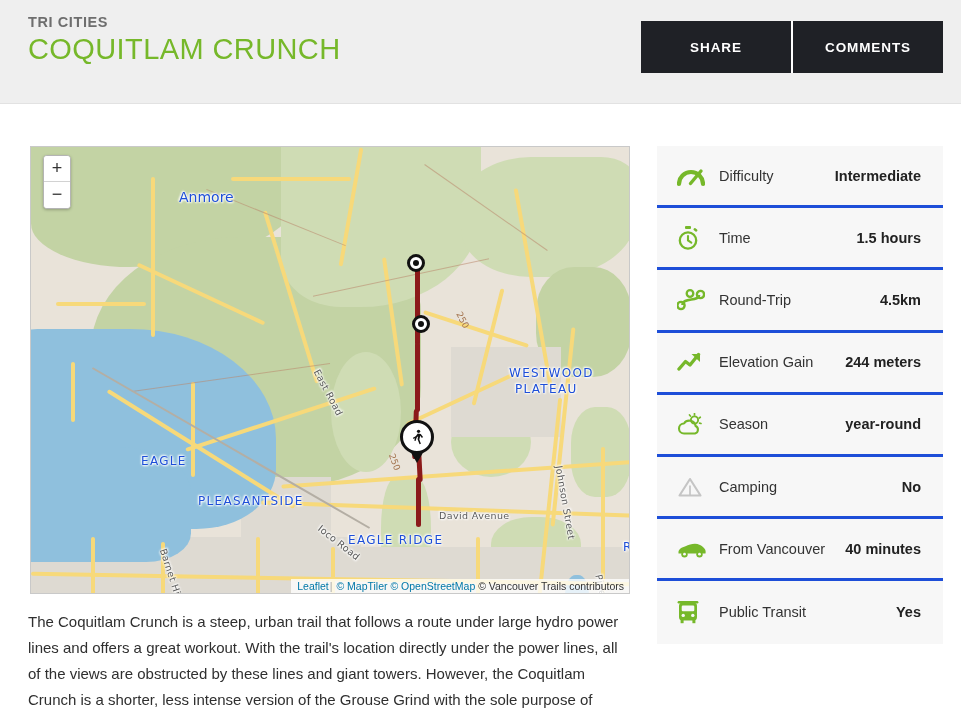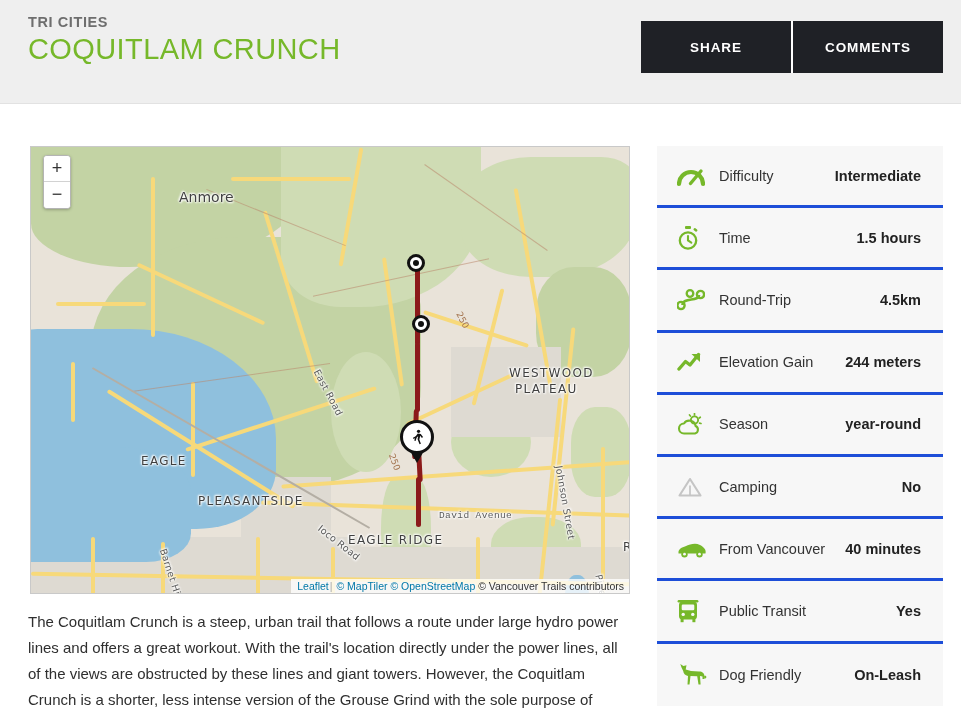--- a/index.html
+++ b/index.html
@@ -57,21 +57,21 @@
   .green-b { position:absolute; background:#c3d3a4; }
   .grey-a  { position:absolute; background:#dedad2; }
   .water   { position:absolute; background:#8fc0dd; }
   .road-y  { position:absolute; background:#f7d97a; border-radius:7px; }
   .road-t  { position:absolute; background:#b9876b; height:1px; opacity:.55; }
   .rail    { position:absolute; background:#b4aea4; height:2px; }
 
   .maplabel {
     position: absolute;
     font-family: "DejaVu Sans", sans-serif;
-    color: #404040;
+    color: #1d4ed8;
     text-shadow: 0 0 2px #fff, 0 0 3px #fff, 1px 1px 2px #fff, -1px -1px 2px #fff;
     white-space: nowrap; pointer-events: none;
   }
   .lbl-city { font-size: 14px; }
   .lbl-area { font-size: 12px; letter-spacing: 1.3px; }
   .lbl-road { font-size: 9.5px; color:#5a5a5a; letter-spacing:.4px; }
   .lbl-contour { font-size:9px; color:#a3744f; text-shadow:none; }
 
   
   .trail {
@@ -227,21 +227,21 @@
           <div class="maplabel lbl-area" style="left: 484px; top: 235px;">PLATEAU</div>
           <div class="maplabel lbl-area" style="left: 110px; top: 307px;">EAGLE</div>
           <div class="maplabel lbl-area" style="left: 167px; top: 347px;">PLEASANTSIDE</div>
           <div class="maplabel lbl-area" style="left: 317px; top: 386px;">EAGLE RIDGE</div>
           <div class="maplabel lbl-area" style="left: 592px; top: 393px;">RIVER</div>
           <div class="maplabel lbl-road" style="left: 272px; top: 240px; transform: rotate(62deg);">East Road</div>
           <div class="maplabel lbl-road" style="left: 497px; top: 350px; transform: rotate(80deg);">Johnson Street</div>
           <div class="maplabel lbl-road" style="left: 541px; top: 455px; transform: rotate(78deg);">Pinetree Way</div>
           <div class="maplabel lbl-road" style="left: 283px; top: 390px; transform: rotate(38deg);">Ioco Road</div>
           <div class="maplabel lbl-road" style="left: 104px; top: 435px; transform: rotate(72deg);">Barnet Highway</div>
-          <div class="maplabel lbl-road" style="left: 408px; top: 363px; font-family: Liberation Mono, monospace;">David Avenue</div>
+          <div class="maplabel lbl-road" style="left: 408px; top: 363px;">David Avenue</div>
           <div class="maplabel lbl-contour" style="left: 423px; top: 168px; transform: rotate(62deg);">250</div>
           <div class="maplabel lbl-contour" style="left: 355px; top: 310px; transform: rotate(70deg);">250</div>
         </div>
 
       <div class="trail" style="left:384px;top:118px;height:80px;"></div>
       <div class="trail" style="left:384px;top:195px;height:70px;"></div>
       <div class="trail" style="left:382px;top:262px;height:50px;transform:rotate(2deg);"></div>
       <div class="trail" style="left:386px;top:305px;height:30px;transform:rotate(-3deg);"></div>
       <div class="trail" style="left:385px;top:330px;height:50px;"></div>
 
@@ -363,25 +363,15 @@
             <circle cx="6.2" cy="15.4" r="1.7" fill="#f7f7f7"></circle>
             <circle cx="15.8" cy="15.4" r="1.7" fill="#f7f7f7"></circle>
             <rect x="3.6" y="20" width="3" height="3.2" fill="#76b82a"></rect>
             <rect x="15.4" y="20" width="3" height="3.2" fill="#76b82a"></rect>
             <rect x="0.6" y="1" width="20.8" height="2.4" rx="1.2" fill="#76b82a"></rect>
           </svg>
         </div>
         <div class="ilabel">Public Transit</div>
         <div class="ivalue">Yes</div>
       </div>
-      <div class="inforow">
-        <div class="ico">
-          <svg width="30" height="24" viewBox="0 0 30 24">
-            <path d="M4.5 4.5 L3.3 1 L6.4 3 L9.5 2.3 L8.7 6.5 L14 8 L22 8.5 C25.5 8.5, 27.5 10.5, 27.5 13.5 L27.5 16 L25.5 16 L25.5 13.5 L23 13 L23.6 21.5 L21.5 21.5 L20.2 13.2 L13.5 13 L12.5 21.5 L10.5 21.5 L11 13 C8 12.5, 6.5 10.5, 6.2 8 Z" fill="#76b82a"></path>
-            <path d="M27.2 13 C28.6 12.3, 29.6 13, 29.3 14.4 C29 15.6, 27.8 15.6, 27.3 15 Z" fill="#76b82a"></path>
-          </svg>
-        </div>
-        <div class="ilabel">Dog Friendly</div>
-        <div class="ivalue">On-Leash</div>
-      </div>
     </div>
 
 </div>
 
 </body></html>

